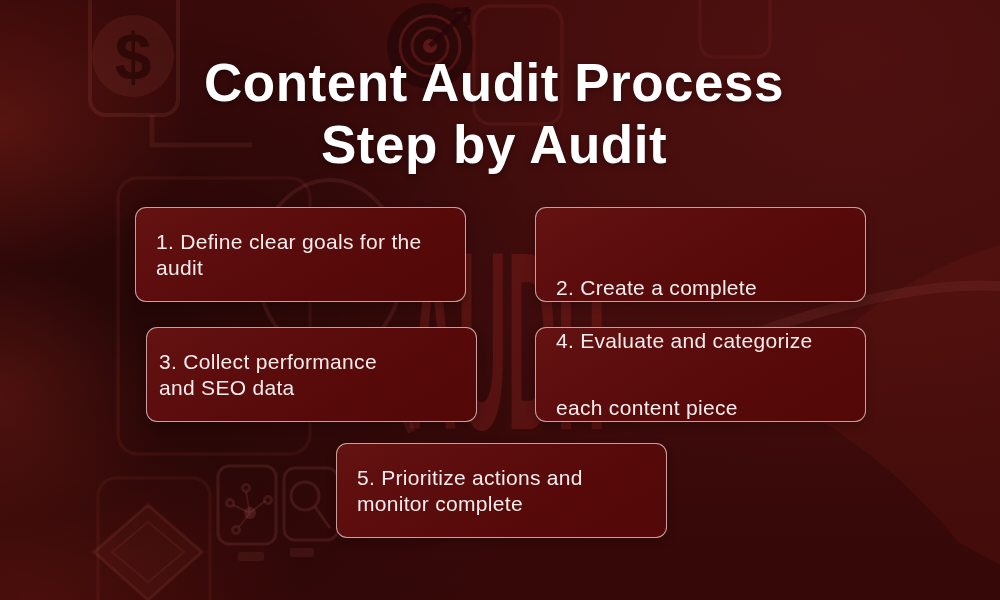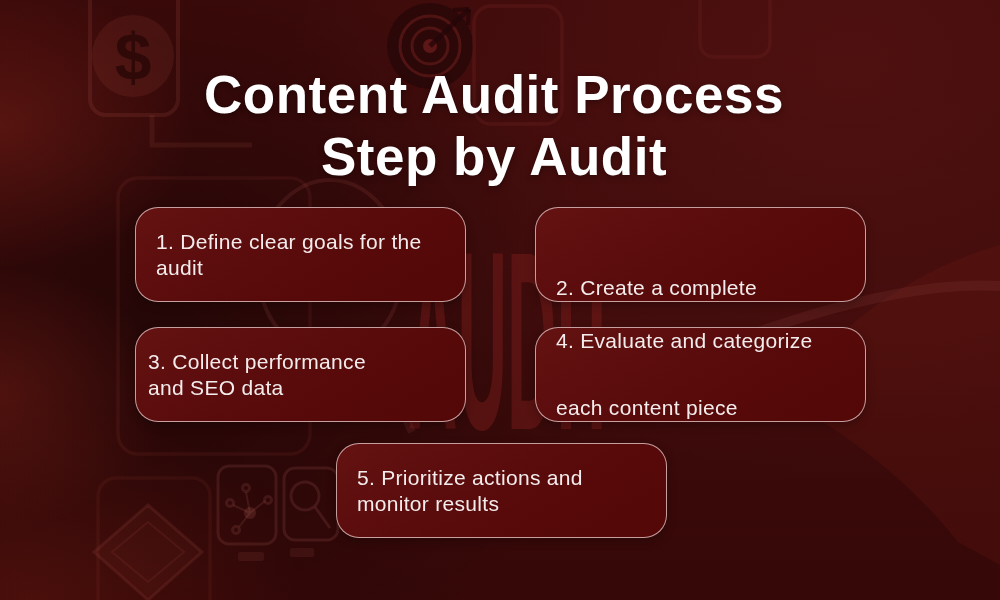--- a/index.html
+++ b/index.html
@@ -20,42 +20,42 @@
   .watermark{
     position:absolute;left:408px;top:214px;z-index:2;
     font-size:254px;font-weight:800;line-height:1;
     color:rgba(158,40,38,0.30);
     transform:scaleX(0.27);transform-origin:left top;
     letter-spacing:0px;white-space:nowrap;
     user-select:none;
   }
   .title{
     position:absolute;left:0;right:12px;top:52px;z-index:4;
-    margin:12px;text-align:center;color:#ffffff;
+    margin:0;text-align:center;color:#ffffff;
     font-size:53px;line-height:62px;font-weight:800;letter-spacing:0.5px;
     text-shadow:0 2px 6px rgba(0,0,0,0.35);
   }
   .title span{display:block;}
   .card{
     position:absolute;z-index:3;
     width:331px;height:95px;box-sizing:border-box;
     border:1.5px solid rgba(243,216,216,0.72);
-    border-radius:23px;
+    border-radius:11px;
     background:linear-gradient(150deg,#641212 0%,#5a0b0b 45%,#530707 100%);
     display:flex;flex-direction:column;justify-content:center;
     padding:0 20px;
     box-shadow:0 3px 10px rgba(0,0,0,0.25);
   }
   .card .line{
     color:#f4ecec;font-size:21px;line-height:26px;letter-spacing:0.3px;
     white-space:nowrap;
   }
   .card-1{left:135px;top:207px;}
   .card-2{left:535px;top:207px;justify-content:flex-end;}
-  .card-3{left:135px;top:327px;padding-left:12px;}
+  .card-3{left:146px;top:327px;padding-left:12px;}
   .card-4{left:535px;top:327px;justify-content:space-between;}
   .card-5{left:336px;top:443px;}
 </style>
 </head>
 <body>
 
 <div class="canvas">
 
   <svg class="decor" width="1000" height="600" viewBox="0 0 1000 600" aria-hidden="true">
 
@@ -152,16 +152,16 @@
     <div class="line">and SEO data</div>
   </div>
 
   <div class="card card-4">
     <div class="line">4. Evaluate and categorize</div>
     <div class="line">each content piece</div>
   </div>
 
   <div class="card card-5">
     <div class="line">5. Prioritize actions and</div>
-    <div class="line">monitor results</div>
+    <div class="line">monitor complete</div>
   </div>
 
 </div>
 
 </body></html>

